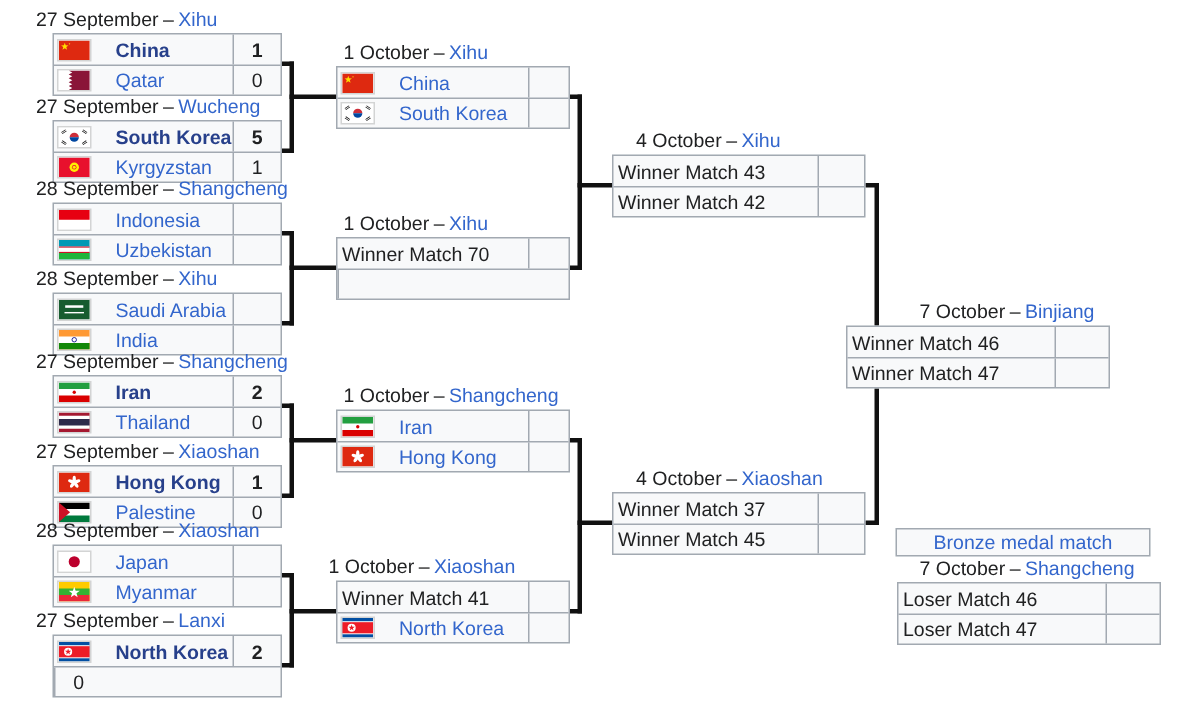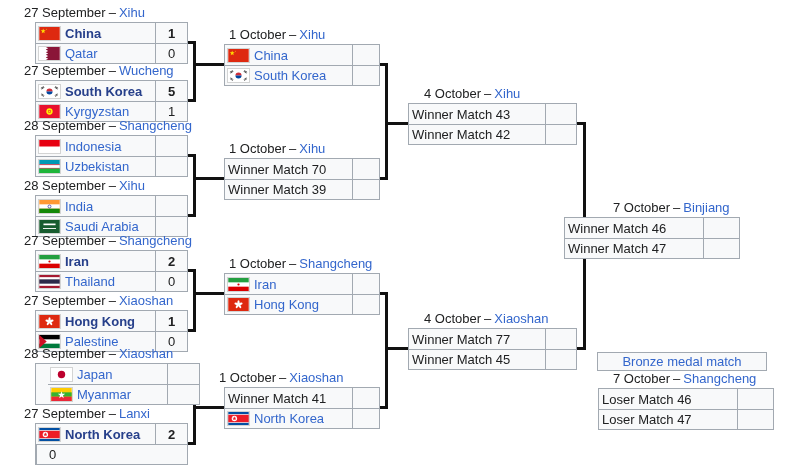--- a/index.html
+++ b/index.html
@@ -6,21 +6,21 @@
   .canvas{
     position:relative;width:800px;height:468px;background:#fff;overflow:hidden;
     font-family:"Liberation Sans",sans-serif;font-size:13px;color:#202122;
   }
   .match-header{position:absolute;height:16px;line-height:16px;white-space:nowrap;margin-left:16px;}
   .match-header .sep{margin:0 3px;}
   .venue-link{color:#3366cc;cursor:pointer;text-decoration:none;}
   .match{position:absolute;background:#f8f9fa;border:1px solid #a2a9b1;box-sizing:content-box;}
   .match .row{display:flex;align-items:center;height:20px;box-sizing:border-box;}
   .match .row + .row{border-top:1px solid #a2a9b1;}
-  .cell-name{flex:1 1 auto;display:flex;align-items:center;padding-left:3px;overflow:hidden;white-space:nowrap;height:100%;}
+  .cell-name{flex:1 1 auto;display:flex;align-items:center;padding-left:3px;overflow:hidden;white-space:nowrap;height:100%;gap:12px;}
   .cell-score{flex:0 0 auto;border-left:1px solid #a2a9b1;height:100%;display:flex;align-items:center;justify-content:center;}
   .flag{display:inline-block;width:21px;height:13px;margin-right:5px;flex:none;box-shadow:0 0 0 1px rgba(0,0,0,.15);background:#fff;}
   .flag svg{display:block;width:100%;height:100%;}
   .team-link{color:#3366cc;cursor:pointer;text-decoration:none;}
   .team-plain{color:#202122;}
   .row.winner .team-link{font-weight:bold;color:#27408b;}
   .row.winner .score{font-weight:bold;}
   .conn{position:absolute;background:#111;}
   .bronze-label{
     position:absolute;left:597px;top:352px;width:168px;height:17px;
@@ -180,42 +180,42 @@
             <span class="score"></span>
           </div>
         </div>
       </div>
       <div class="match-header" style="left: 8px; top: 178px;"><span>28 September</span><span class="sep">–</span><a class="venue-link">Xihu</a></div>
       <div class="match" style="left: 35px; top: 195px; width: 151px;">
         <div class="row">
           <div class="cell-name">
             <span class="flag">
               <svg viewBox="0 0 22 14" xmlns="http://www.w3.org/2000/svg">
+                <rect width="22" height="14" fill="#175C2F"></rect>
+                <rect x="4.5" y="3.8" width="13" height="1.8" fill="#fff"></rect>
+                <rect x="4" y="8.6" width="14" height="1" fill="#fff"></rect>
+              </svg>
+            </span>
+            <a class="team-link">Saudi Arabia</a>
+          </div>
+          <div class="cell-score" style="width: 31px;">
+            <span class="score"></span>
+          </div>
+        </div>
+        <div class="row">
+          <div class="cell-name">
+            <span class="flag">
+              <svg viewBox="0 0 22 14" xmlns="http://www.w3.org/2000/svg">
                 <rect width="22" height="14" fill="#FF9933"></rect>
                 <rect y="4.67" width="22" height="4.66" fill="#fff"></rect>
                 <rect y="9.33" width="22" height="4.67" fill="#138808"></rect>
                 <circle cx="11" cy="7" r="1.6" fill="none" stroke="#000088" stroke-width="0.6"></circle>
               </svg>
             </span>
             <a class="team-link">India</a>
-          </div>
-          <div class="cell-score" style="width: 31px;">
-            <span class="score"></span>
-          </div>
-        </div>
-        <div class="row">
-          <div class="cell-name">
-            <span class="flag">
-              <svg viewBox="0 0 22 14" xmlns="http://www.w3.org/2000/svg">
-                <rect width="22" height="14" fill="#175C2F"></rect>
-                <rect x="4.5" y="3.8" width="13" height="1.8" fill="#fff"></rect>
-                <rect x="4" y="8.6" width="14" height="1" fill="#fff"></rect>
-              </svg>
-            </span>
-            <a class="team-link">Saudi Arabia</a>
           </div>
           <div class="cell-score" style="width: 31px;">
             <span class="score"></span>
           </div>
         </div>
       </div>
       <div class="match-header" style="left: 8px; top: 233px;"><span>27 September</span><span class="sep">–</span><a class="venue-link">Shangcheng</a></div>
       <div class="match" style="left: 35px; top: 250px; width: 151px;">
         <div class="row winner">
           <div class="cell-name">
@@ -282,21 +282,21 @@
               </svg>
             </span>
             <a class="team-link">Palestine</a>
           </div>
           <div class="cell-score" style="width: 31px;">
             <span class="score">0</span>
           </div>
         </div>
       </div>
       <div class="match-header" style="left: 8px; top: 346px;"><span>28 September</span><span class="sep">–</span><a class="venue-link">Xiaoshan</a></div>
-      <div class="match" style="left: 35px; top: 363px; width: 151px; padding-left: 12px;">
+      <div class="match" style="left: 35px; top: 363px; width: 151px;">
         <div class="row">
           <div class="cell-name">
             <span class="flag">
               <svg viewBox="0 0 22 14" xmlns="http://www.w3.org/2000/svg">
                 <rect width="22" height="14" fill="#fff"></rect>
                 <circle cx="11" cy="7" r="4" fill="#BC002D"></circle>
               </svg>
             </span>
             <a class="team-link">Japan</a>
           </div>
@@ -401,23 +401,20 @@
       <div class="match" style="left: 224px; top: 158px; width: 154px;">
         <div class="row">
           <div class="cell-name">
             <span class="team-plain">Winner Match 70</span>
           </div>
           <div class="cell-score" style="width: 26px;">
             <span class="score"></span>
           </div>
         </div>
         <div class="row">
-          <div class="cell-name">
-            <span class="team-plain">Winner Match 39</span>
-          </div>
           <div class="cell-score" style="width: 26px;">
             <span class="score"></span>
           </div>
         </div>
       </div>
       <div class="match-header" style="left: 213px; top: 256px;"><span>1 October</span><span class="sep">–</span><a class="venue-link">Shangcheng</a></div>
       <div class="match" style="left: 224px; top: 273px; width: 154px;">
         <div class="row">
           <div class="cell-name">
             <span class="flag">
@@ -499,21 +496,21 @@
           </div>
           <div class="cell-score" style="width: 30px;">
             <span class="score"></span>
           </div>
         </div>
       </div>
       <div class="match-header" style="left: 408px; top: 311px;"><span>4 October</span><span class="sep">–</span><a class="venue-link">Xiaoshan</a></div>
       <div class="match" style="left: 408px; top: 328px; width: 167px;">
         <div class="row">
           <div class="cell-name">
-            <span class="team-plain">Winner Match 77</span>
+            <span class="team-plain">Winner Match 37</span>
           </div>
           <div class="cell-score" style="width: 30px;">
             <span class="score"></span>
           </div>
         </div>
         <div class="row">
           <div class="cell-name">
             <span class="team-plain">Winner Match 45</span>
           </div>
           <div class="cell-score" style="width: 30px;">

